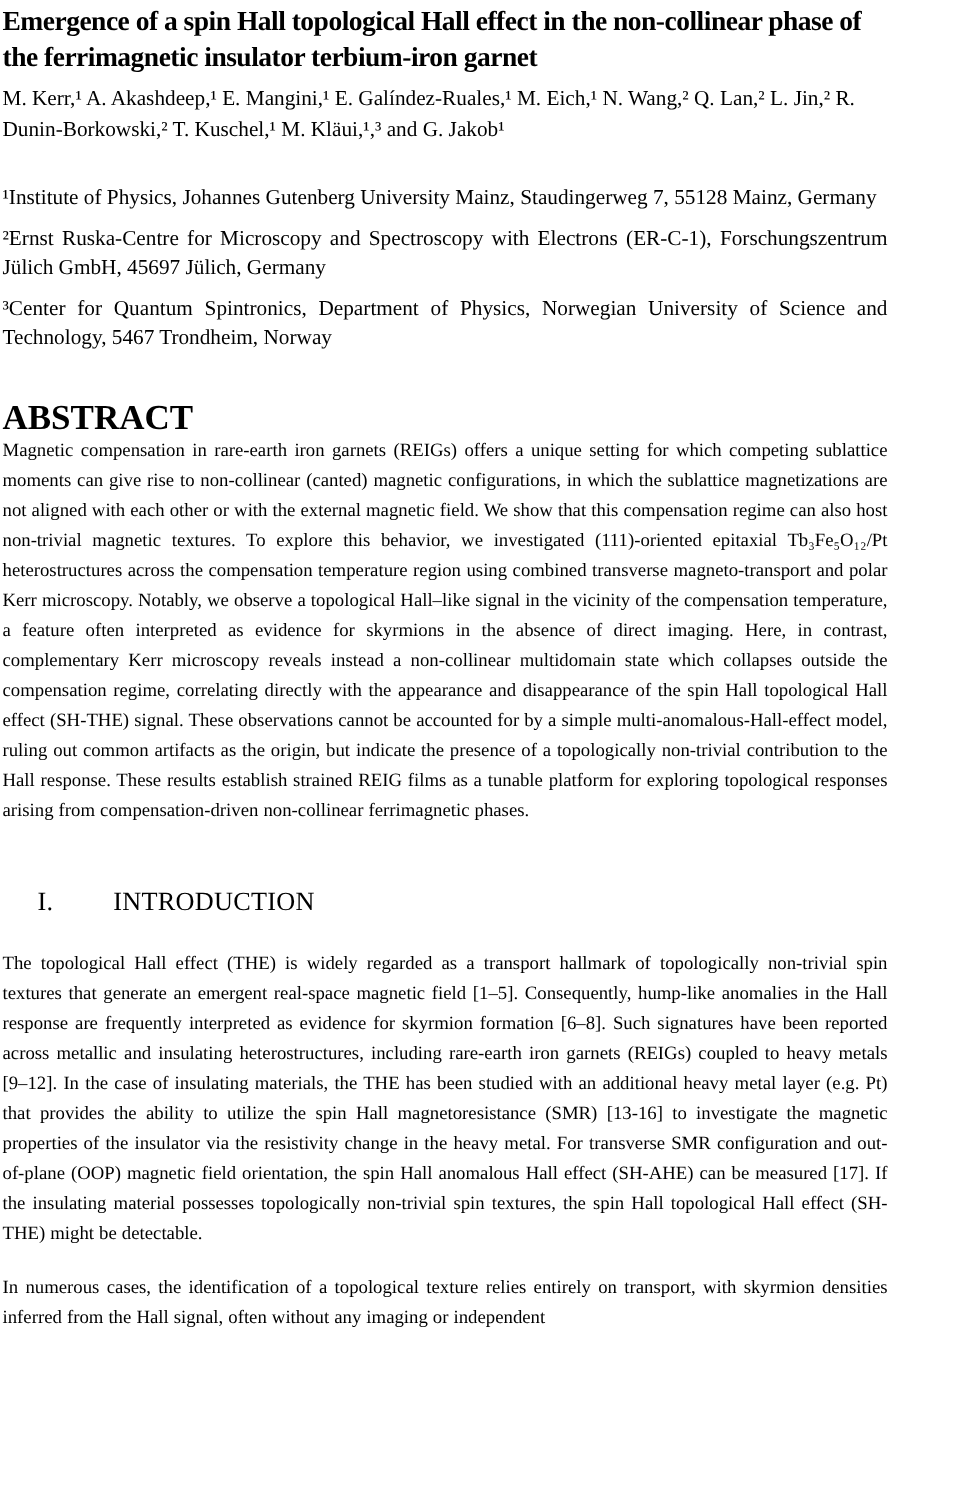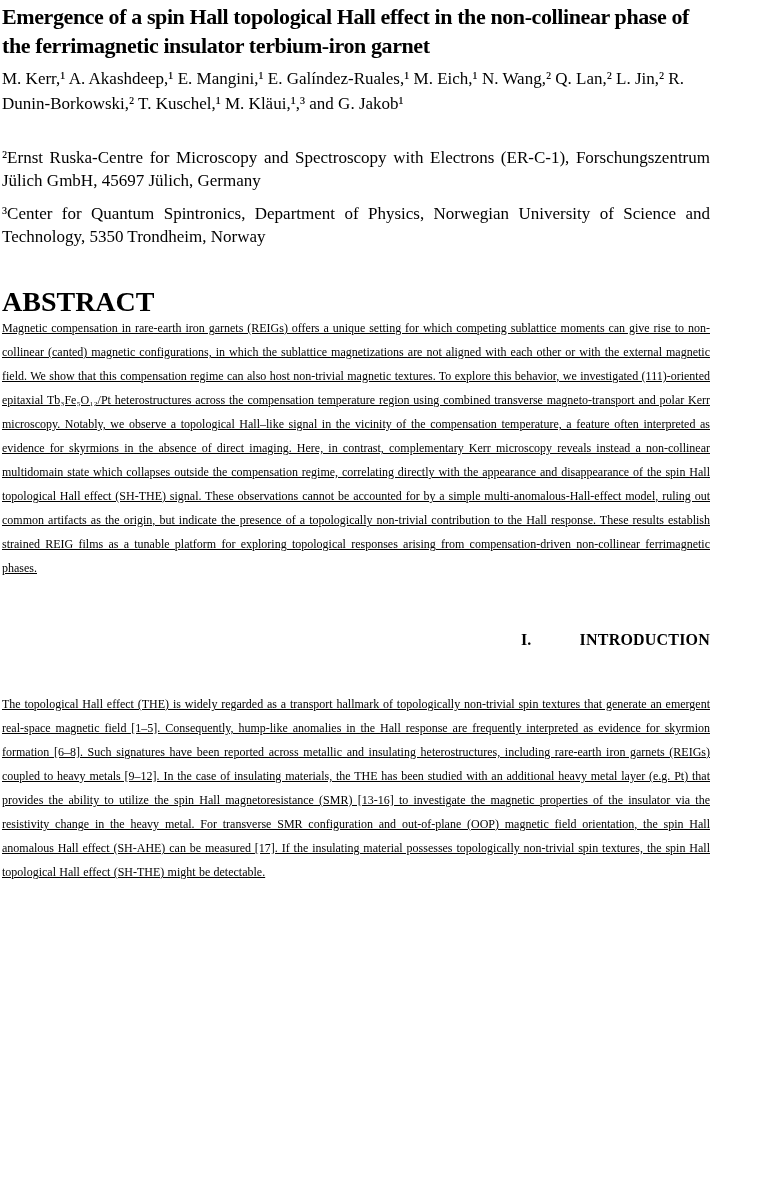--- a/index.html
+++ b/index.html
@@ -43,68 +43,69 @@
   .affil:last-child {
     margin-bottom: 0;
   }
   .abstract-heading {
     font-size: 28px;
     font-weight: 700;
     line-height: 24px;
     margin: 42px 0 0 0;
   }
   .body-text {
-    font-size: 12px;
+    font-size: 15px;
     line-height: 24px;
     text-align: justify;
     margin: 0;
     word-spacing: 0.3px;
-    text-decoration: underline;
   }
   .abstract-text {
     margin-top: 2px;
   }
   .section-heading {
     margin: 48px 0 0 0;
-    text-align: right;
+    text-align: left;
     padding-left: 28px;
-    font-size: 16px;
+    font-size: 21px;
     line-height: 24px;
-    font-weight: 700;
+    font-weight: 400;
     letter-spacing: 0.2px;
   }
   .sec-num {
     margin-right: 48px;
   }
   .intro-p1 {
-    margin-top: 40px;
+    margin-top: 26px;
   }
   .intro-p2 {
     margin-top: 19px;
   }
 </style>
 </head>
 <body>
 
 <div class="page">
 
   <h1 class="title">Emergence of a spin Hall topological Hall effect in the non-collinear phase of the ferrimagnetic insulator terbium-iron garnet</h1>
 
   <p class="authors">M. Kerr,¹ A. Akashdeep,¹ E. Mangini,¹ E. Galíndez-Ruales,¹ M. Eich,¹ N. Wang,² Q. Lan,² L. Jin,² R. Dunin-Borkowski,² T. Kuschel,¹ M. Kläui,¹,³ and G. Jakob¹</p>
 
   <div class="affiliations">
+    <p class="affil">¹Institute of Physics, Johannes Gutenberg University Mainz, Staudingerweg 7, 55128 Mainz, Germany</p>
     <p class="affil">²Ernst Ruska-Centre for Microscopy and Spectroscopy with Electrons (ER-C-1), Forschungszentrum Jülich GmbH, 45697 Jülich, Germany</p>
-    <p class="affil">³Center for Quantum Spintronics, Department of Physics, Norwegian University of Science and Technology, 5350 Trondheim, Norway</p>
+    <p class="affil">³Center for Quantum Spintronics, Department of Physics, Norwegian University of Science and Technology, 5467 Trondheim, Norway</p>
   </div>
 
   <section>
     <h2 class="abstract-heading">ABSTRACT</h2>
     <p class="body-text abstract-text">Magnetic compensation in rare-earth iron garnets (REIGs) offers a unique setting for which competing sublattice moments can give rise to non-collinear (canted) magnetic configurations, in which the sublattice magnetizations are not aligned with each other or with the external magnetic field. We show that this compensation regime can also host non-trivial magnetic textures. To explore this behavior, we investigated (111)-oriented epitaxial Tb₃Fe₅O₁₂/Pt heterostructures across the compensation temperature region using combined transverse magneto-transport and polar Kerr microscopy. Notably, we observe a topological Hall–like signal in the vicinity of the compensation temperature, a feature often interpreted as evidence for skyrmions in the absence of direct imaging. Here, in contrast, complementary Kerr microscopy reveals instead a non-collinear multidomain state which collapses outside the compensation regime, correlating directly with the appearance and disappearance of the spin Hall topological Hall effect (SH-THE) signal. These observations cannot be accounted for by a simple multi-anomalous-Hall-effect model, ruling out common artifacts as the origin, but indicate the presence of a topologically non-trivial contribution to the Hall response. These results establish strained REIG films as a tunable platform for exploring topological responses arising from compensation-driven non-collinear ferrimagnetic phases.</p>
   </section>
 
   <section>
     <h2 class="section-heading">
       <span class="sec-num">I.</span><span>INTRODUCTION</span>
     </h2>
     <p class="body-text intro-p1">The topological Hall effect (THE) is widely regarded as a transport hallmark of topologically non-trivial spin textures that generate an emergent real-space magnetic field [1–5]. Consequently, hump-like anomalies in the Hall response are frequently interpreted as evidence for skyrmion formation [6–8]. Such signatures have been reported across metallic and insulating heterostructures, including rare-earth iron garnets (REIGs) coupled to heavy metals [9–12]. In the case of insulating materials, the THE has been studied with an additional heavy metal layer (e.g. Pt) that provides the ability to utilize the spin Hall magnetoresistance (SMR) [13-16] to investigate the magnetic properties of the insulator via the resistivity change in the heavy metal. For transverse SMR configuration and out-of-plane (OOP) magnetic field orientation, the spin Hall anomalous Hall effect (SH-AHE) can be measured [17]. If the insulating material possesses topologically non-trivial spin textures, the spin Hall topological Hall effect (SH-THE) might be detectable.</p>
+    <p class="body-text intro-p2">In numerous cases, the identification of a topological texture relies entirely on transport, with skyrmion densities inferred from the Hall signal, often without any imaging or independent</p>
   </section>
 
 </div>
 
 </body></html>

